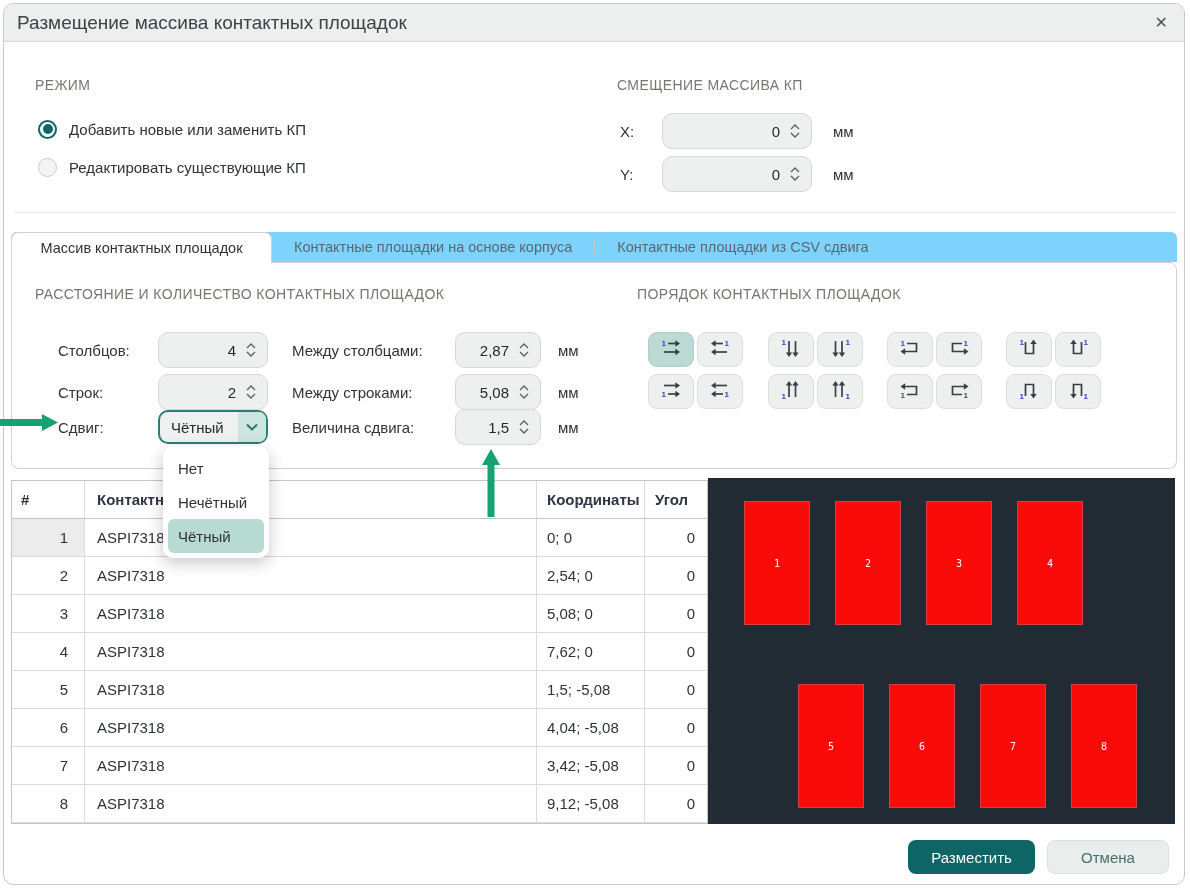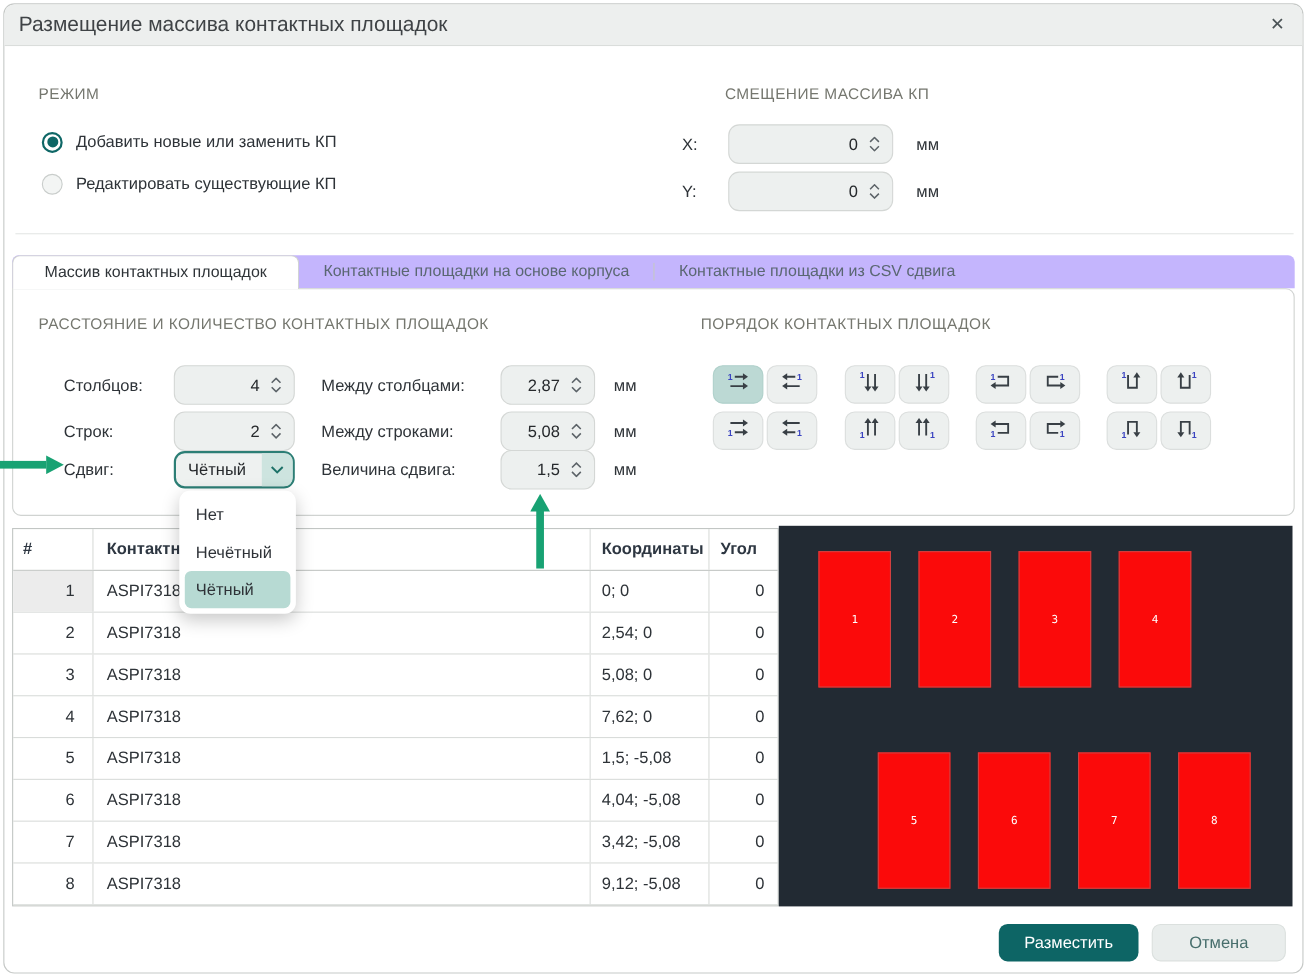--- a/index.html
+++ b/index.html
@@ -20,21 +20,21 @@
   .radio.sel::after{content:"";position:absolute;inset:2.5px;background:#0e6766;border-radius:50%;}
   .rlabel{margin-left:12px;font-size:15px;color:#2e3338;}
   
   .spin{position:absolute;height:36px;background:#edf0ef;border:1px solid #d4d7d5;border-radius:10px;
     box-sizing:border-box;display:flex;align-items:center;padding:0 10px 0 12px;}
   .sval{flex:1;text-align:right;font-size:15px;color:#26292c;margin-right:9px;}
   .chev{display:flex;flex-direction:column;gap:2px;width:12px;align-items:center;cursor:pointer;}
   .flabel,.funit{position:absolute;height:36px;display:flex;align-items:center;font-size:15px;color:#2e3338;}
   .hr1{position:absolute;left:10px;top:208px;width:1162px;height:1px;background:#e4e6e5;}
   
-  .tabstrip{position:absolute;left:7px;top:228px;width:1166px;height:30px;background:#c4b5fd;
+  .tabstrip{position:absolute;left:7px;top:228px;width:1166px;height:30px;background:#7dd3fc;
     display:flex;align-items:stretch;border-radius:6px 6px 0 0;}
   .tab{font-size:14.5px;color:#5a6772;display:flex;align-items:center;padding:0 22px;cursor:pointer;white-space:nowrap;}
   .tab.active{width:261px;padding:0;justify-content:center;background:#fff;color:#2f3438;
     border:1px solid #cfd2d0;border-bottom:none;border-radius:7px 7px 0 0;height:31px;
     box-sizing:border-box;position:relative;z-index:3;}
   .tabsep{width:1px;height:16px;background:#c3c7c5;align-self:center;}
   .panel{position:absolute;left:7px;top:258px;width:1166px;height:207px;background:#fff;
     border:1px solid #d0d3d1;border-radius:0 8px 8px 8px;box-sizing:border-box;z-index:1;}
   
   .select{position:absolute;left:154px;top:406px;width:110px;height:34px;border:2px solid #2c7e75;
@@ -94,21 +94,21 @@
         <div class="radio-row" style="top: 113px;">
           <span class="radio sel"></span>
           <span class="rlabel">Добавить новые или заменить КП</span>
         </div>
         <div class="radio-row" style="top: 151px;">
           <span class="radio"></span>
           <span class="rlabel">Редактировать существующие КП</span>
         </div>
       </div>
 
-    <div class="sec-h" style="left:613px;top:73px;margin-left:42px;">СМЕЩЕНИЕ МАССИВА КП</div>
+    <div class="sec-h" style="left:613px;top:73px;">СМЕЩЕНИЕ МАССИВА КП</div>
     <div class="flabel" style="left:616px;top:109px;">X:</div>
     <div class="spin" style="left:658px;top:109px;width:150px;">
       <span class="sval">0</span>
       <span class="chev">
           <svg width="10" height="6" viewBox="0 0 10 6">
             <polyline points="1,5 5,1 9,5" fill="none" stroke="#5c6368" stroke-width="1.4"></polyline>
           </svg>
           <svg width="10" height="6" viewBox="0 0 10 6">
             <polyline points="1,1 5,5 9,1" fill="none" stroke="#5c6368" stroke-width="1.4"></polyline>
           </svg>

